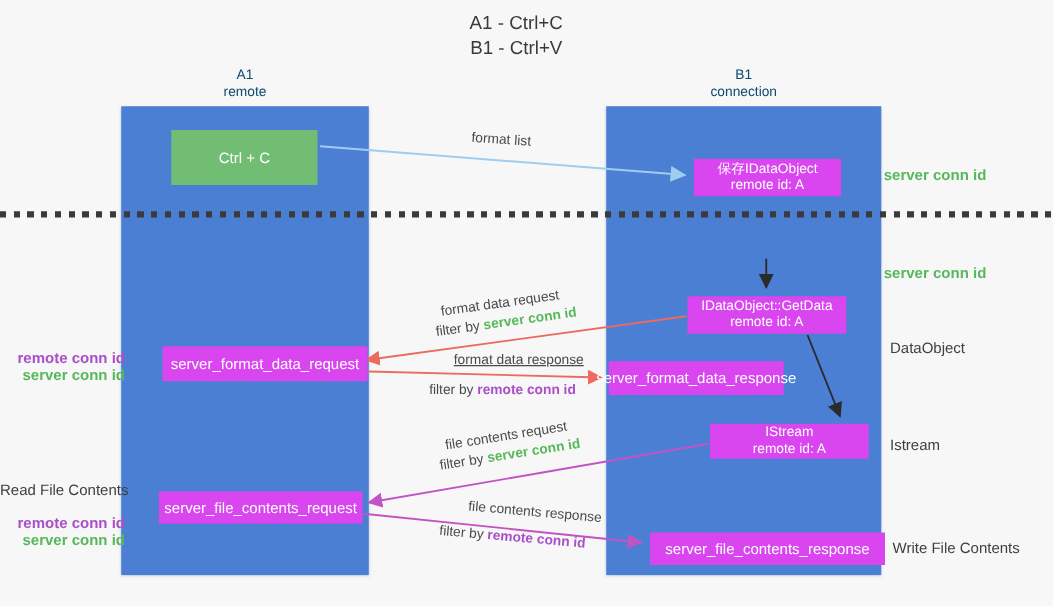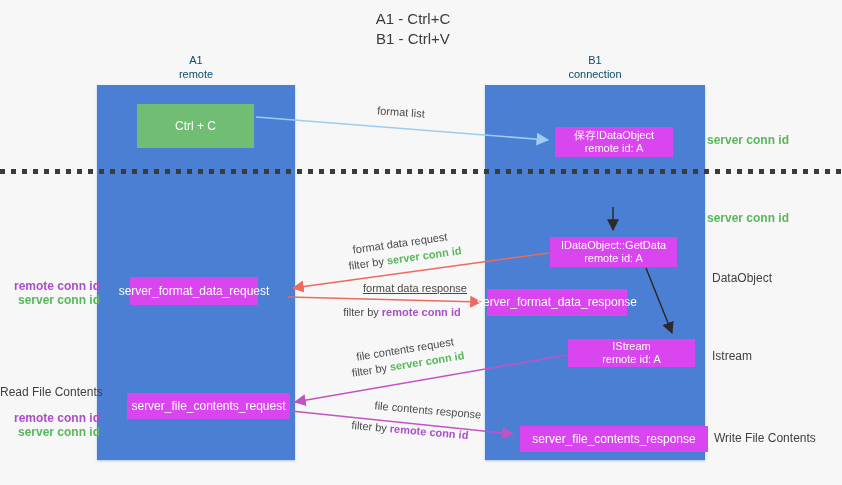--- a/index.html
+++ b/index.html
@@ -106,21 +106,21 @@
     <span>保存IDataObject</span>
     <span>remote id: A</span>
   </div>
 
 
   <div class="node" style="left:550px;top:237px;width:127px;height:30px;">
     <span>IDataObject::GetData</span>
     <span>remote id: A</span>
   </div>
 
-  <div class="node single" style="left:130px;top:277px;width:128px;height:28px;">
+  <div class="node single" style="left:130px;top:277px;width:164px;height:28px;">
     <span>server_format_data_request</span>
   </div>
 
   <div class="node single" style="left:487px;top:289px;width:140px;height:27px;">
     <span>server_format_data_response</span>
   </div>
 
   <div class="node" style="left:568px;top:339px;width:127px;height:28px;">
     <span>IStream</span>
     <span>remote id: A</span>

